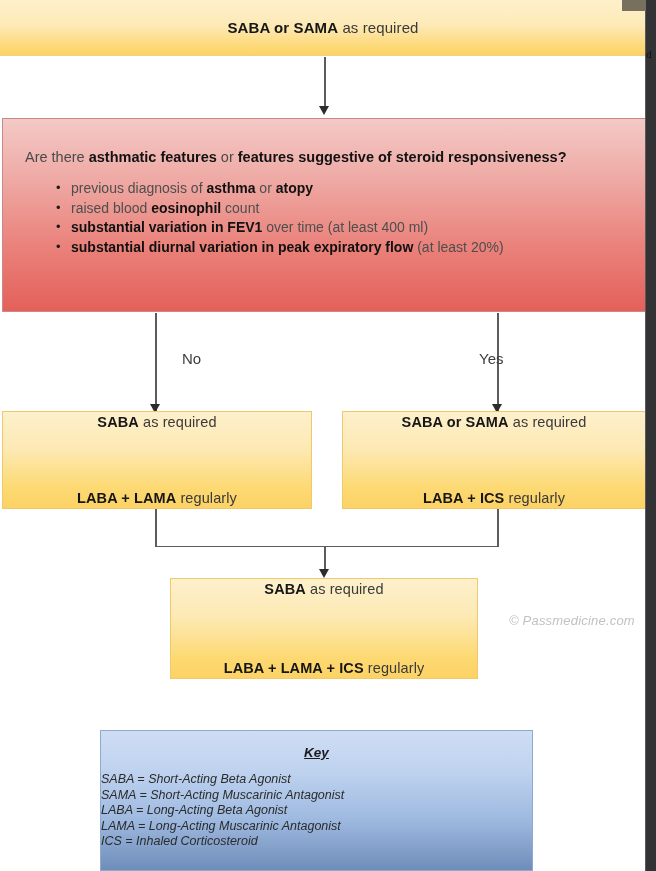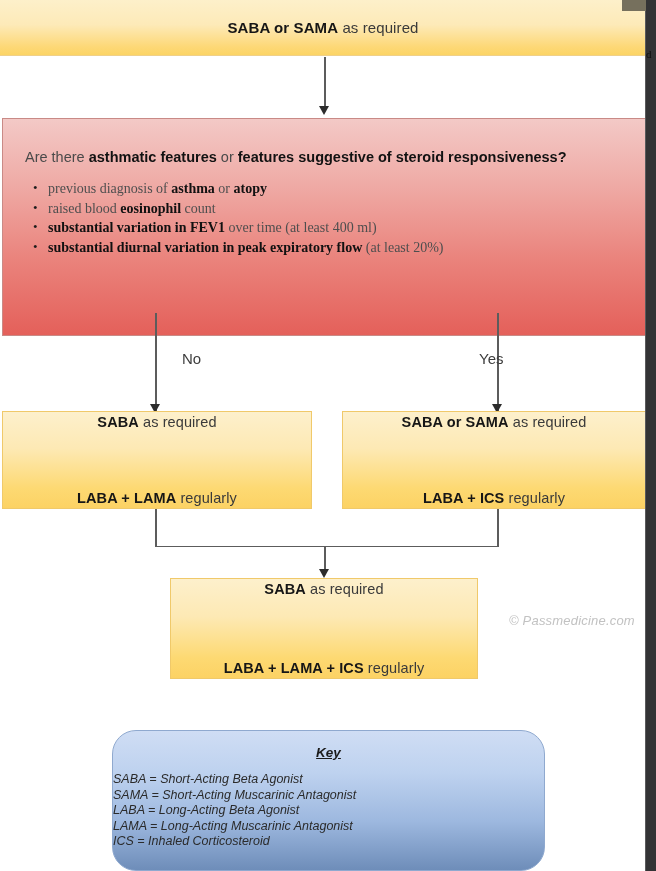--- a/index.html
+++ b/index.html
@@ -98,27 +98,26 @@
     top: 29px;
     right: 14px;
     font-size: 14.5px;
     color: #4a4a4a;
     line-height: 19px;
   }
   .q-title b { color: #121212; font-weight: bold; }
 
   .bullets {
     position: absolute;
-    left: 29px;
+    left: 52px;
     top: 60px;
     right: 16px;
     margin: 0;
     padding: 0;
     list-style: none;
-    font-family: Liberation Serif, serif;
   }
   .bullets li {
     position: relative;
     padding-left: 16px;
     font-size: 14px;
     line-height: 19.5px;
     color: #4e4e4e;
   }
   .bullets li::before {
     content: "\2022";
@@ -193,21 +192,21 @@
 
   <div class="fbox yellow-top" style="left:0px; top:0px; width:646px; height:56px;">
     <div class="line" style="font-size:15px;">
       <b>SABA or SAMA</b><span> as required</span>
     </div>
   </div>
 
   <div class="vline" style="left:324px; top:57px; width:1.6px; height:52px;"></div>
   <div class="arrowhead" style="left:319px; top:106px;"></div>
 
-  <div class="red" style="position:absolute; left:2px; top:118px; width:644px; height:218px; box-sizing:border-box;padding-left:13px;">
+  <div class="red" style="position:absolute; left:2px; top:118px; width:644px; height:194px; box-sizing:border-box;padding-left:13px;">
     <div class="q-title">
       <span>Are there </span><b>asthmatic features</b><span> or </span><b>features suggestive of steroid responsiveness?</b>
     </div>
     <ul class="bullets">
       <li>
         <span>previous diagnosis of </span><b>asthma</b><span> or </span><b>atopy</b>
       </li>
       <li>
         <span>raised blood </span><b>eosinophil</b><span> count</span>
       </li>
@@ -259,21 +258,21 @@
       <b>SABA</b><span>  as required</span>
     </div>
     <div class="line-gap"></div>
     <div class="line">
       <b>LABA + LAMA + ICS</b><span> regularly</span>
     </div>
   </div>
 
   <div class="watermark">© Passmedicine.com</div>
 
-  <div class="blue" style="position:absolute; left:112px; top:730px; width:433px; height:141px; box-sizing:border-box; padding-top:14px;border-radius:24px;">
+  <div class="blue" style="position:absolute; left:100px; top:730px; width:433px; height:141px; box-sizing:border-box; padding-top:14px;">
     <div class="key-title">Key</div>
     <div class="key-line">SABA = Short-Acting Beta Agonist</div>
     <div class="key-line">SAMA = Short-Acting Muscarinic Antagonist</div>
     <div class="key-line">LABA = Long-Acting Beta Agonist</div>
     <div class="key-line">LAMA = Long-Acting Muscarinic Antagonist</div>
     <div class="key-line">ICS = Inhaled Corticosteroid</div>
   </div>
 
   <div class="right-rail"></div>
   <div class="top-khaki-bar"></div>

